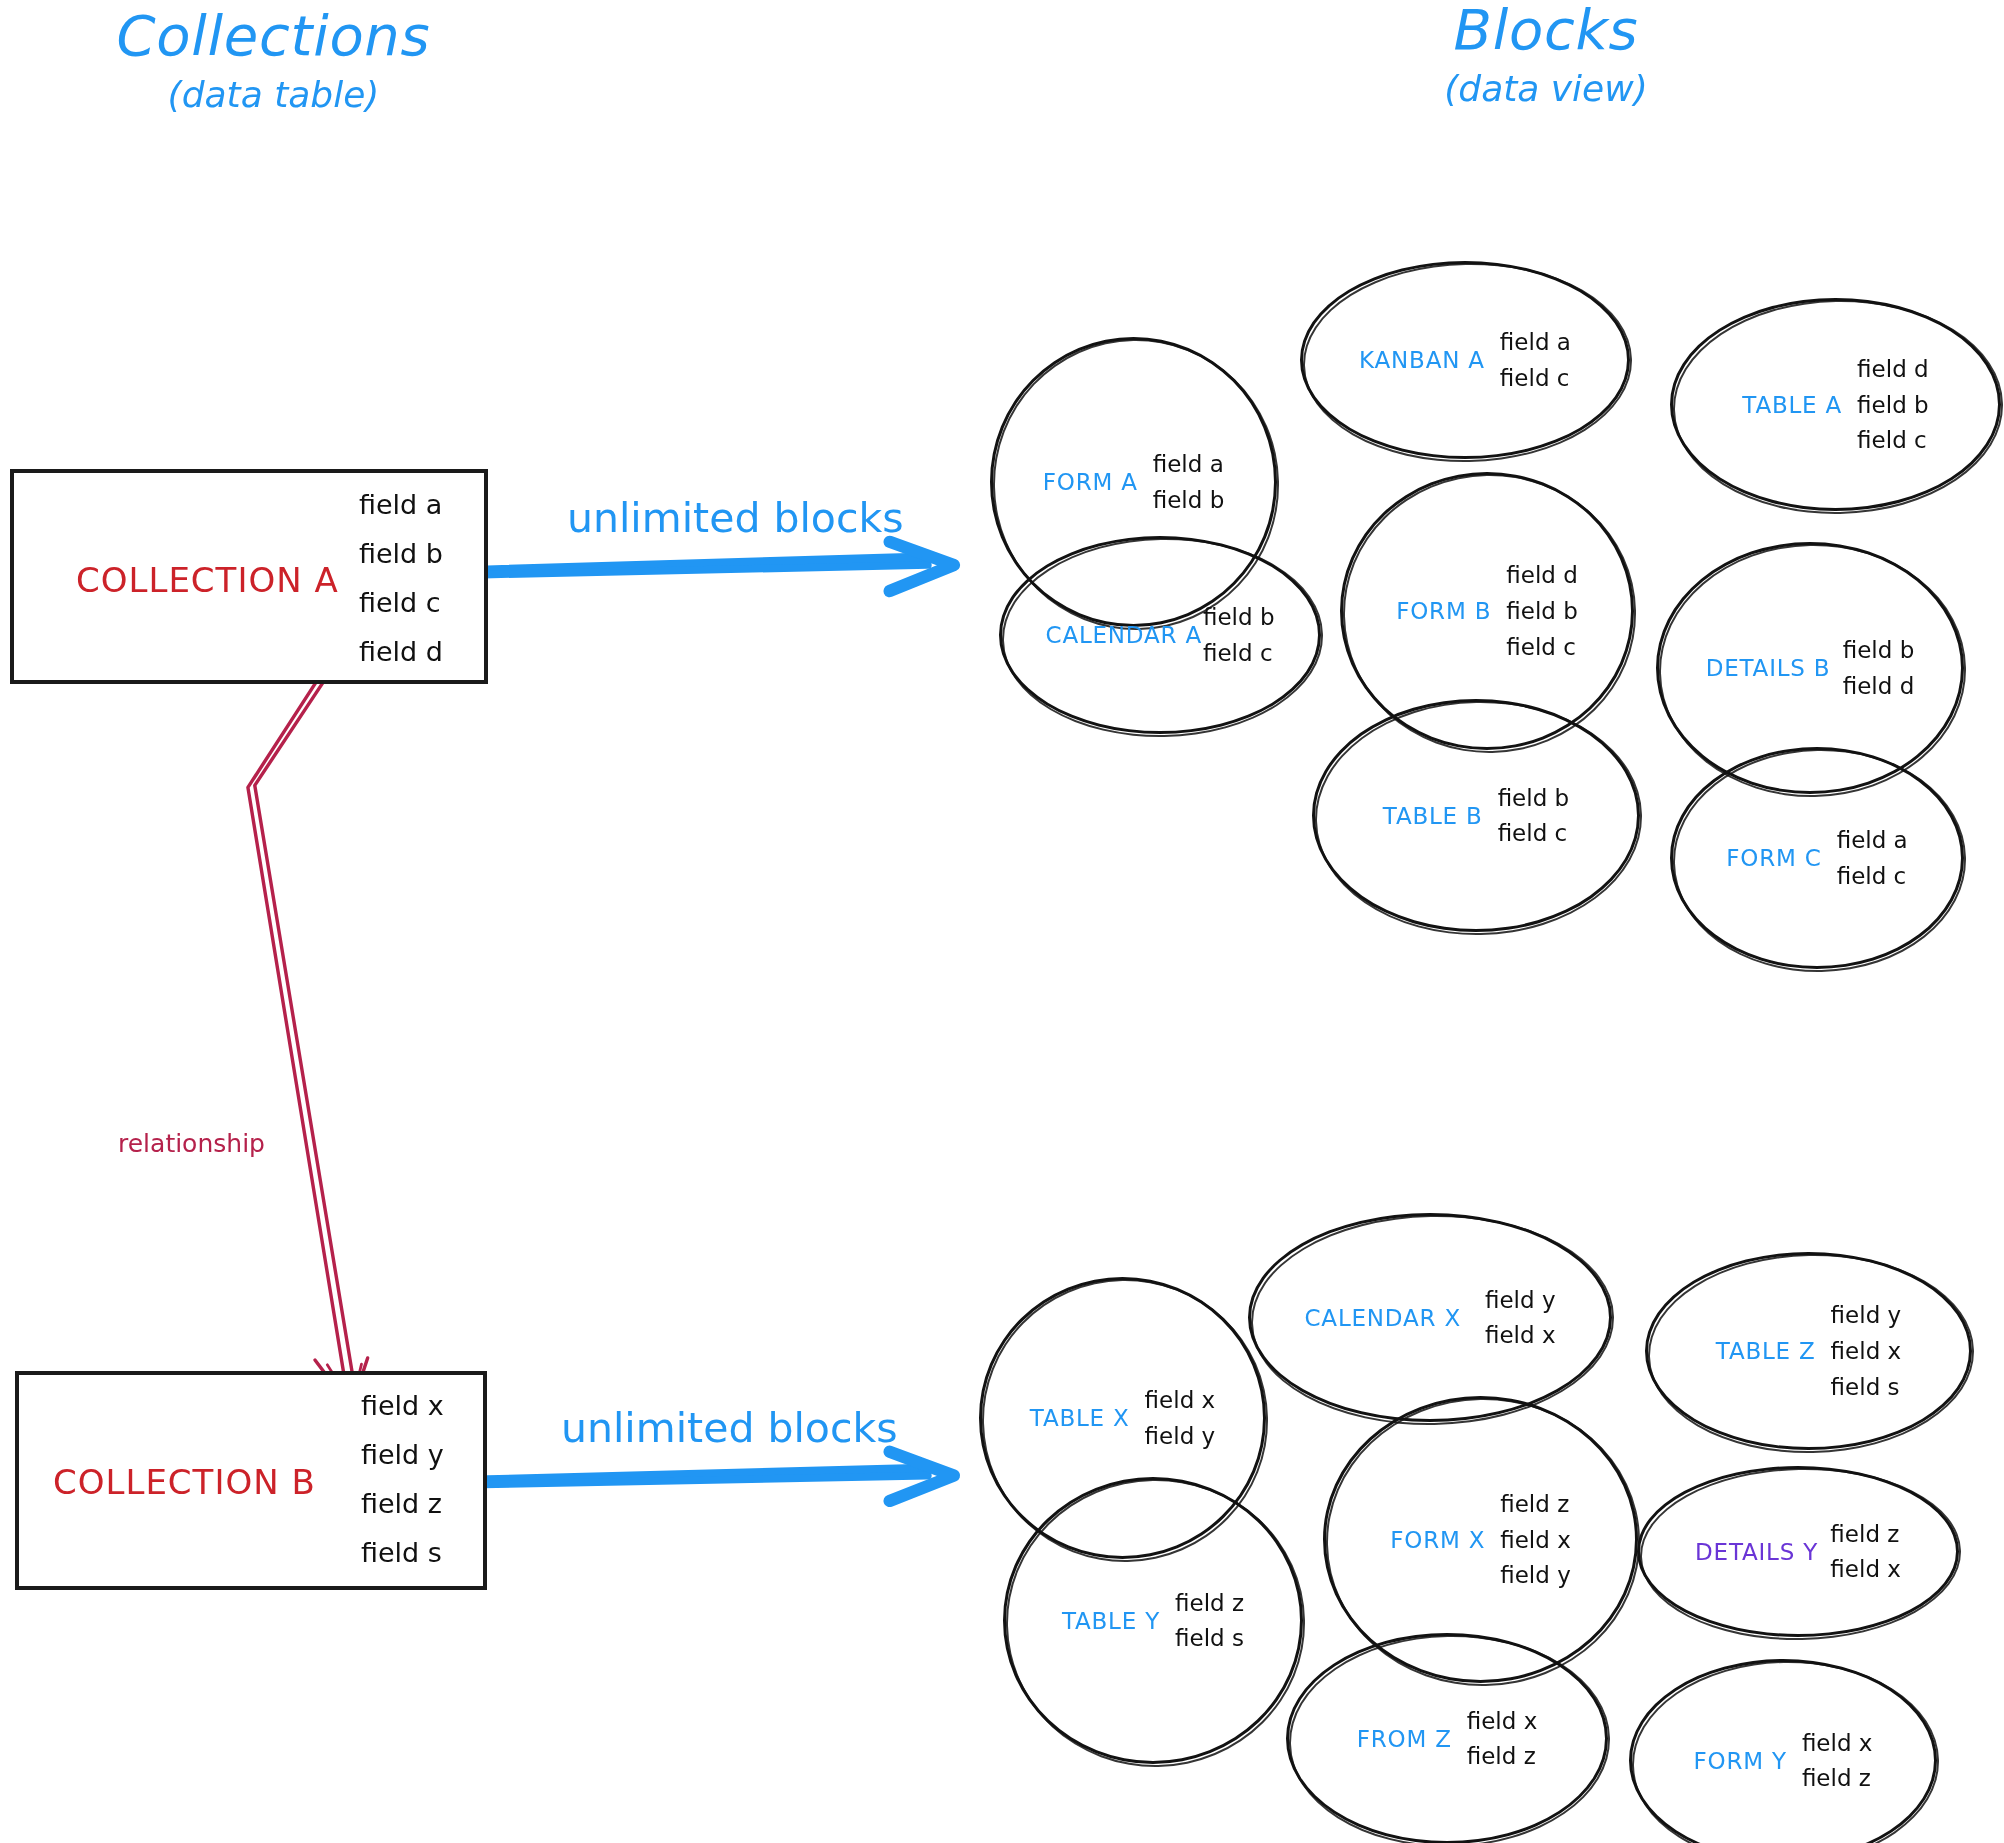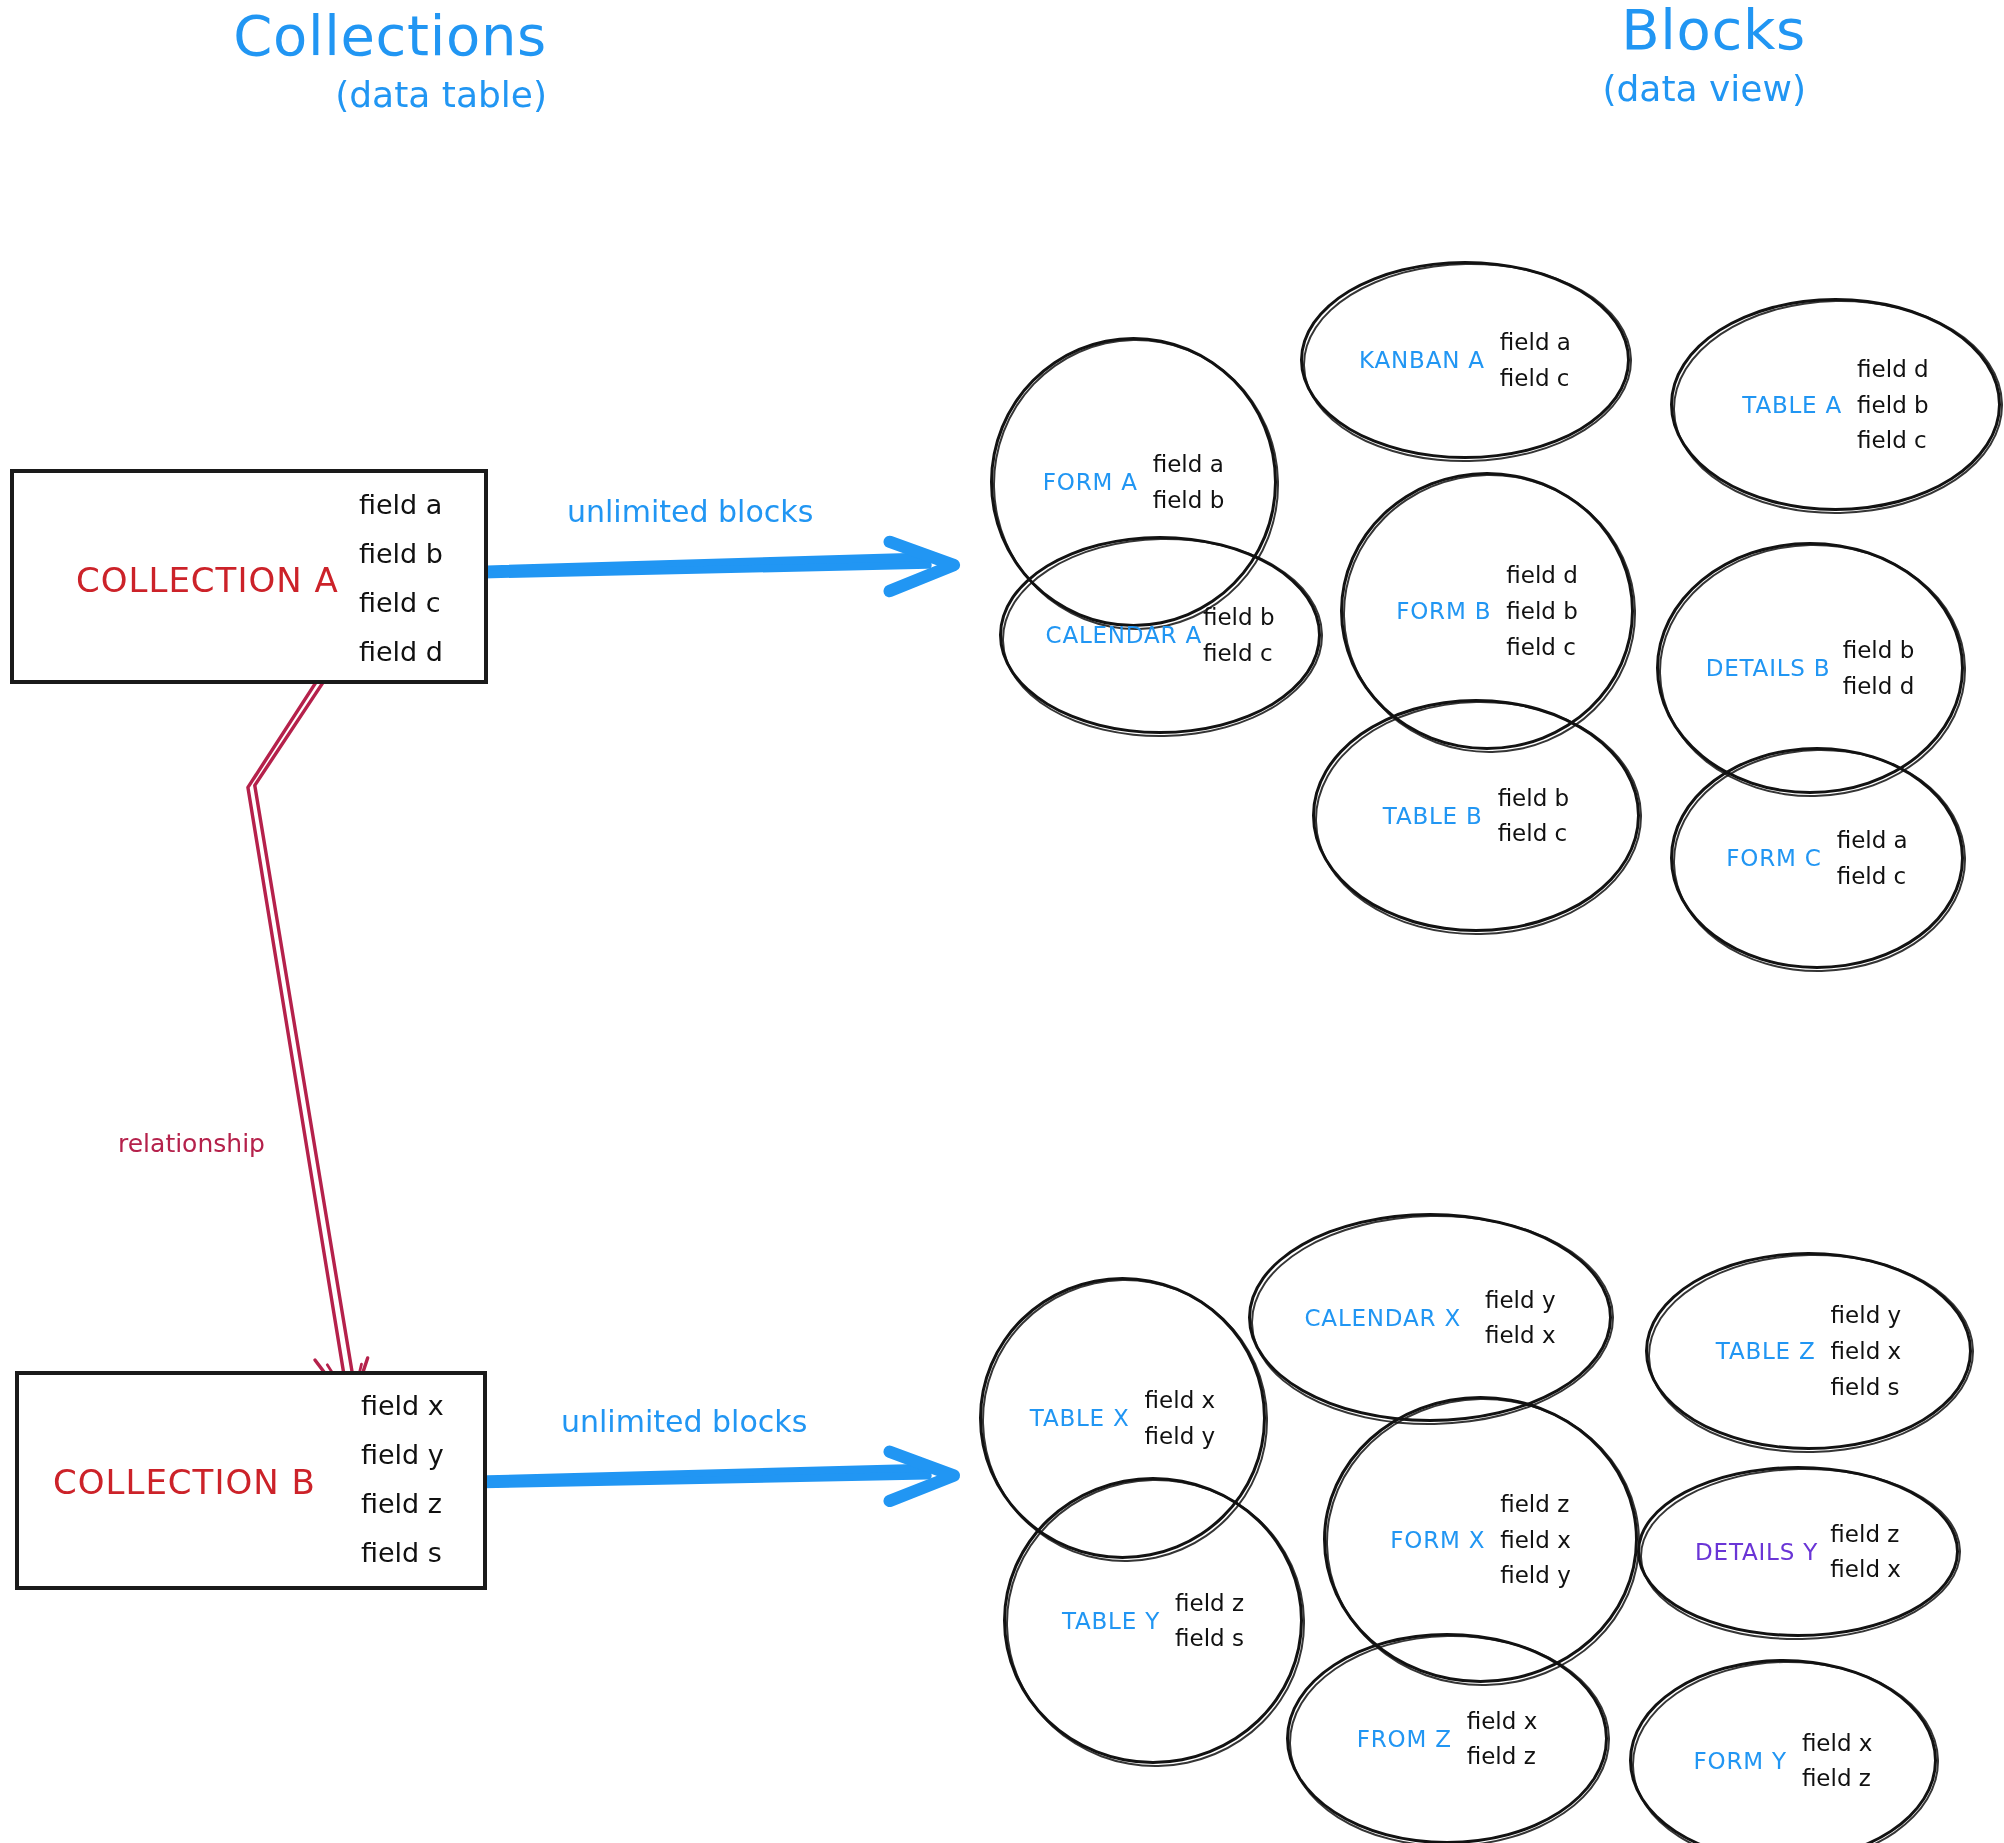--- a/index.html
+++ b/index.html
@@ -4,23 +4,23 @@
 <title>Collections and Blocks diagram</title>
 <style>
   html,body{margin:0;padding:0;background:#ffffff;}
   body{
     width:2005px;height:1843px;position:relative;overflow:hidden;
     font-family:"DejaVu Sans", sans-serif;
   }
   #canvas{position:absolute;inset:0;width:2005px;height:1843px;}
 
   
-  .heading{position:absolute;text-align:right;color:#2196F3;
+  .heading{position:absolute;text-align:center;color:#2196F3;
            font-family:"DejaVu Sans", sans-serif;font-weight:400;
-           line-height:1.08;white-space:nowrap;}
+           line-height:1.08;white-space:nowrap;font-style:italic;}
   .heading .main{display:block;font-size:56px;letter-spacing:0.7px;}
   .heading .sub{display:block;font-size:36px;margin-top:9.6px;}
 
   #heading-collections{left:0px;top:5.5px;width:547px;}
   #heading-blocks{left:1286px;top:0px;width:520px;}
 
   
   .collection-box{position:absolute;border:4.1px solid #1a1a1a;background:#fff;
                   box-sizing:border-box;}
   .collection-title{position:absolute;color:#cc2229;font-size:34px;
@@ -43,21 +43,21 @@
   .block .block-label{color:#2196F3;font-size:23px;letter-spacing:0.8px;
                       white-space:nowrap;flex:0 0 auto;
                       font-family:"DejaVu Sans", sans-serif;}
   .block .block-label.purple{color:#6a35d6;}
   .block .block-fields{display:flex;flex-direction:column;gap:9.6px;
                        align-items:flex-start;flex:0 0 auto;}
   .block .block-fields span{color:#111;font-size:23px;white-space:nowrap;
                             font-family:"DejaVu Sans", sans-serif;}
 
   
-  .arrow-label{position:absolute;color:#2196F3;font-size:30px;white-space:nowrap;
+  .arrow-label{position:absolute;color:#2196F3;font-size:41px;white-space:nowrap;
                font-family:"DejaVu Sans", sans-serif;}
   .rel-label{position:absolute;color:#b5214b;font-size:25px;white-space:nowrap;
              font-family:"DejaVu Sans", sans-serif;}
 </style>
 </head>
 <body>
 
 <svg id="canvas" viewBox="0 0 2930 2694" xmlns="http://www.w3.org/2000/svg">
 
   <g>

